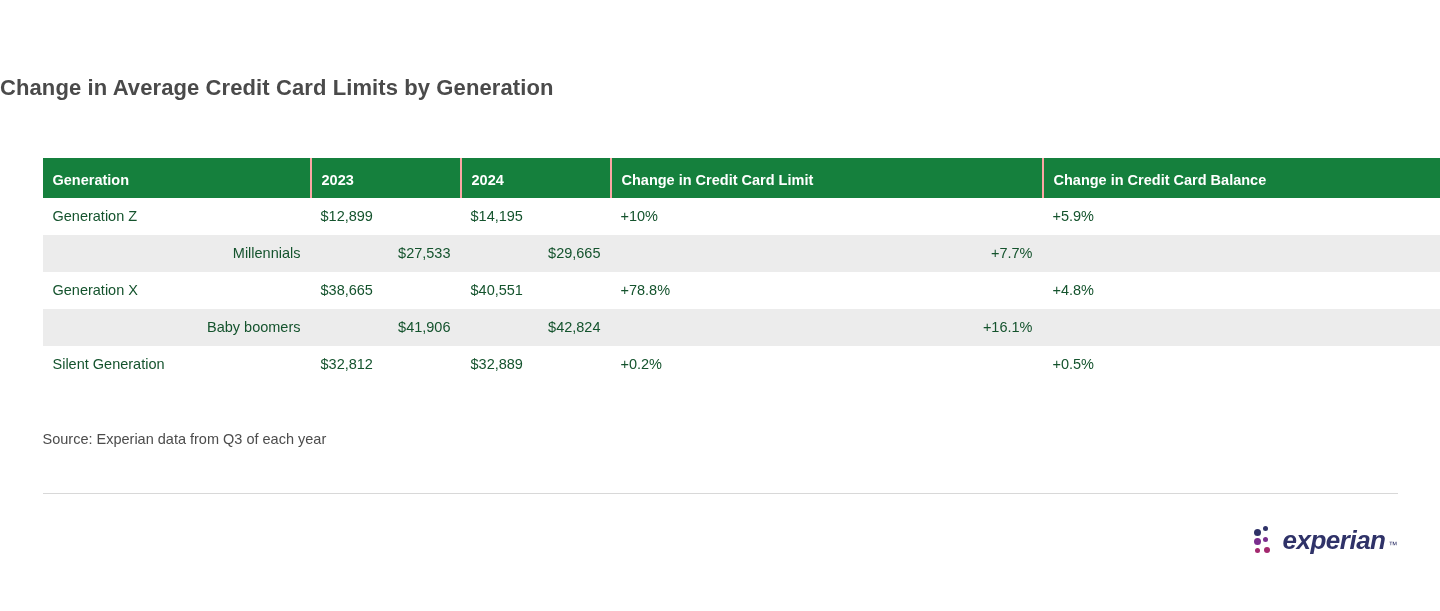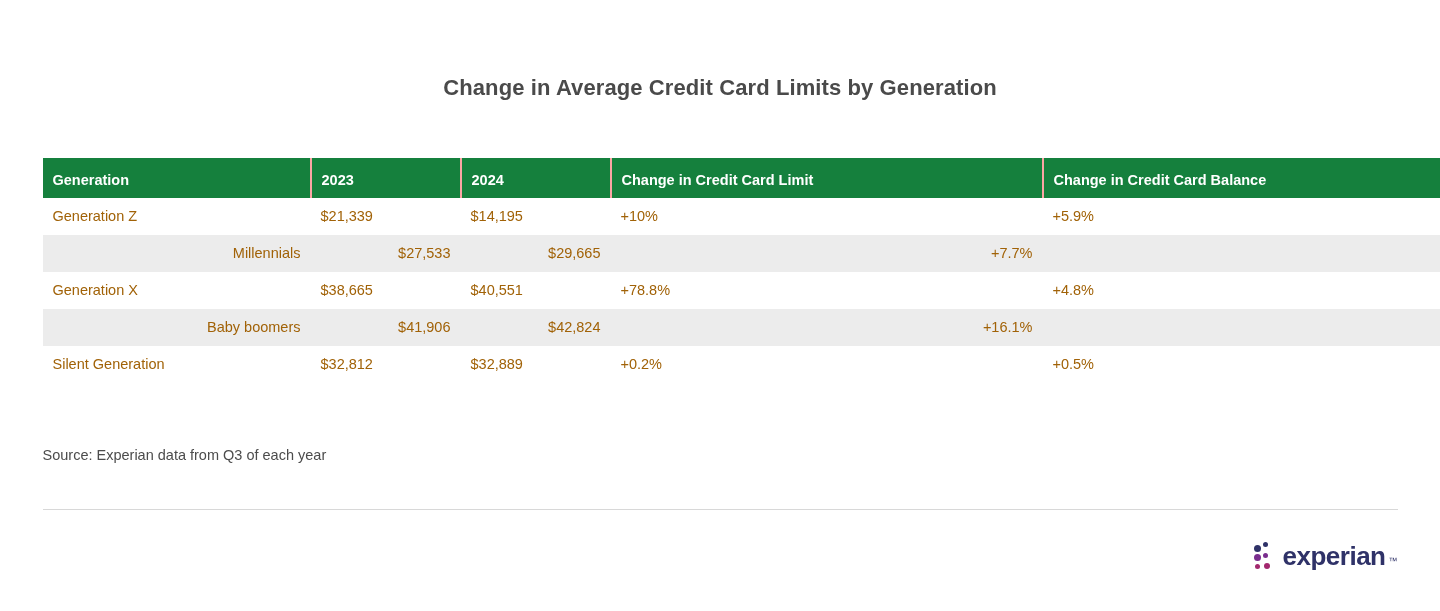--- a/index.html
+++ b/index.html
@@ -14,21 +14,21 @@
     color: #3c3c3c;
     overflow: hidden;
   }
   .page {
     position: relative;
     width: 1440px;
     height: 611px;
     box-sizing: border-box;
   }
   .title {
-    text-align: center;
+    text-align: left;
     font-size: 22px;
     font-weight: bold;
     color: #4a4a4a;
     margin: 0;
     padding-top: 75px;
     letter-spacing: 0.1px;
   }
   .table-wrap {
     margin: 0 auto;
     padding-top: 57px;
@@ -48,55 +48,56 @@
     padding: 14px 10px 10px 10px;
     height: 16px;
     vertical-align: middle;
     white-space: nowrap;
   }
   table.data-table thead th.sep {
     border-left: 2px solid #fca5a5;
   }
   table.data-table tbody td {
     font-size: 14.5px;
-    color: #a16207;
+    color: #14532d;
     padding: 10px 10px 11px 10px;
     vertical-align: middle;
     white-space: nowrap;
   }
   table.data-table tbody tr.alt td {
     background: #ececec;
     text-align: right;
   }
   .col-gen { width: 247px; }
   .col-y1  { width: 128px; }
   .col-y2  { width: 128px; margin-left: 27px; }
   .col-lim { width: 410px; }
   .col-bal { width: 442px; }
   .source {
-    margin: 16px auto;
+    margin: 0 auto;
     width: 1355px;
     padding-top: 48px;
     font-size: 14.5px;
     color: #4c4c4c;
   }
   .divider {
     margin: 0 auto;
     width: 1355px;
     margin-top: 46px;
     border-top: 1px solid #d8d8d8;
     height: 0;
   }
   .footer {
     margin: 0 auto;
     width: 1355px;
     padding-top: 32px;
     display: flex;
     justify-content: flex-end;
     align-items: flex-start;
+    font-style: italic;
   }
   .logo {
     display: flex;
     align-items: center;
     gap: 3px;
   }
   .logo-mark {
     width: 26px;
     height: 28px;
     position: relative;
@@ -134,21 +135,21 @@
           <th class="col-gen">Generation</th>
           <th class="col-y1 sep">2023</th>
           <th class="col-y2 sep">2024</th>
           <th class="col-lim sep">Change in Credit Card Limit</th>
           <th class="col-bal sep">Change in Credit Card Balance</th>
         </tr>
       </thead>
       <tbody>
         <tr>
           <td>Generation Z</td>
-          <td>$21,339</td>
+          <td>$12,899</td>
           <td>$14,195</td>
           <td>+10%</td>
           <td>+5.9%</td>
         </tr>
         <tr class="alt">
           <td>Millennials</td>
           <td>$27,533</td>
           <td>$29,665</td>
           <td>+7.7%</td>
           <td>+6.3%</td>

